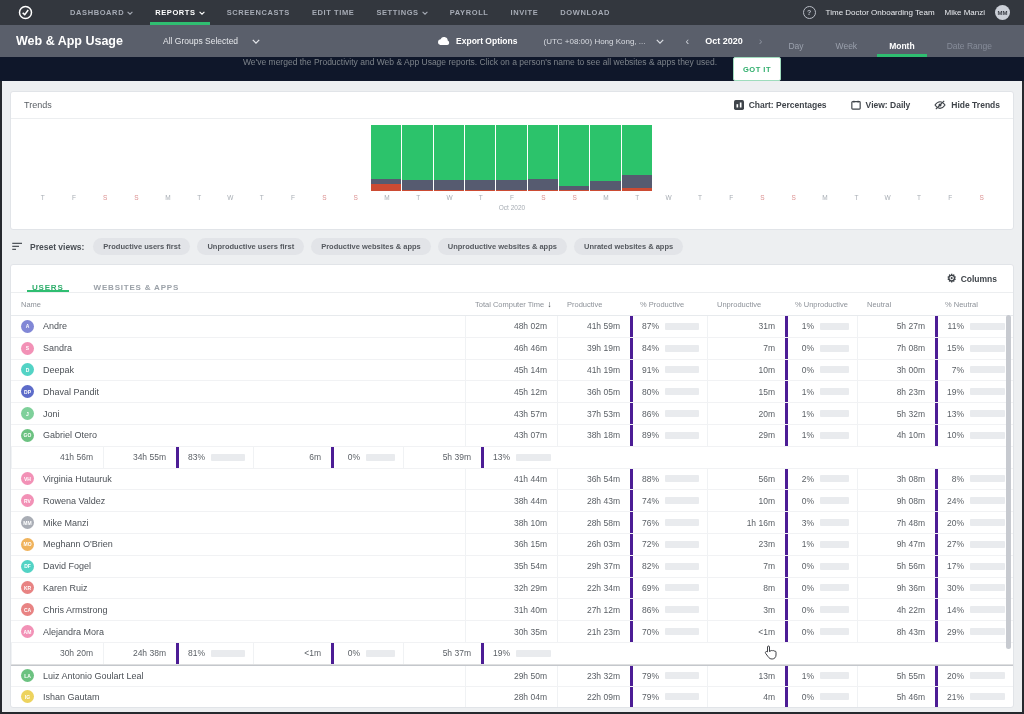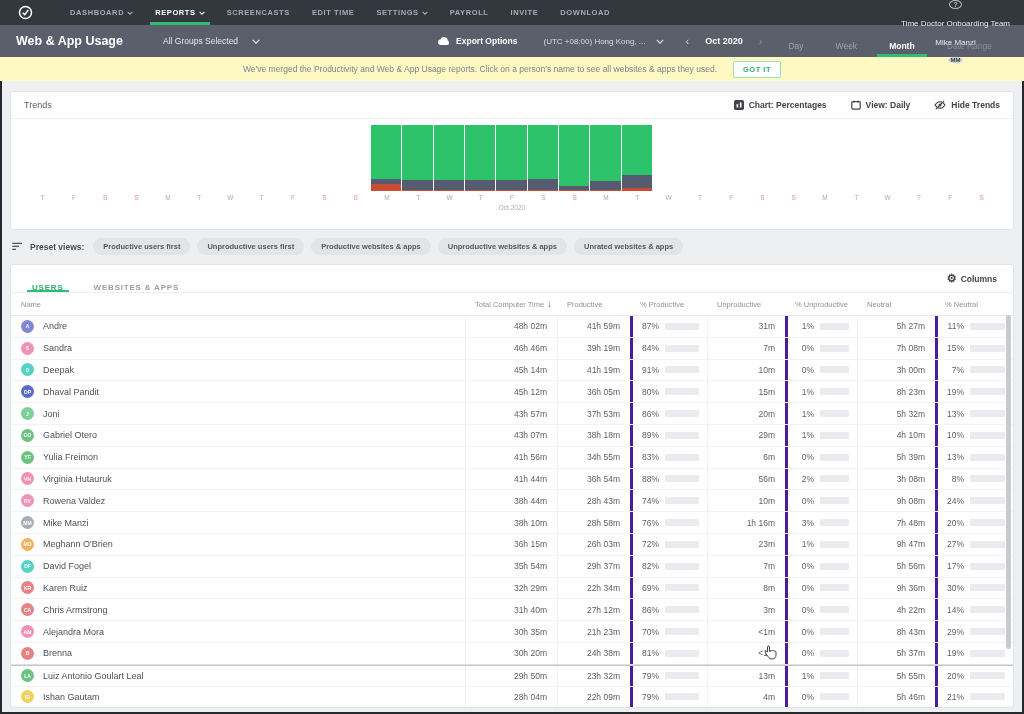--- a/index.html
+++ b/index.html
@@ -7,42 +7,42 @@
   .screen{position:relative;width:1024px;height:714px;background:#edeff1;overflow:hidden;
           box-shadow:inset 0 0 0 2px #26292e;}
   
   .topnav{height:25px;background:#33373e;display:flex;align-items:stretch;padding:0 14px 0 18px;}
   .brand{display:flex;align-items:center;margin-right:26px;}
   .nav-menu{display:flex;align-items:stretch;flex:1;}
   .nav-item{position:relative;display:flex;align-items:center;gap:3px;padding:0 11px;
             font-size:7.5px;font-weight:bold;letter-spacing:.6px;color:#a6abb5;cursor:pointer;}
   .nav-item.active{color:#fff;}
   .nav-item.active::after{content:"";position:absolute;left:6px;right:6px;bottom:0;height:3px;background:#2fbe71;}
-  .nav-right{display:flex;align-items:center;gap:10px;flex-direction:column;}
+  .nav-right{display:flex;align-items:center;gap:10px;}
   .help-icon{width:11px;height:11px;border:1px solid #b9bdc6;border-radius:50%;color:#b9bdc6;
              font-size:7px;font-weight:bold;display:flex;align-items:center;justify-content:center;}
   .team-name,.user-name-top{font-size:8px;color:#e8eaee;}
   .avatar-top{width:15px;height:15px;border-radius:50%;background:#ccd0d8;color:#3a3e46;
               font-size:6px;font-weight:bold;display:flex;align-items:center;justify-content:center;}
   
   .subbar{height:32px;background:#5a5f6b;display:flex;align-items:stretch;padding:0 16px;color:#fff;}
   .page-title{font-size:12.5px;font-weight:bold;display:flex;align-items:center;}
   .group-select{display:flex;align-items:center;gap:14px;margin-left:40px;font-size:8.5px;color:#e6e8ec;cursor:pointer;}
   .subbar-right{margin-left:auto;display:flex;align-items:stretch;gap:0;}
   .export{display:flex;align-items:center;gap:6px;font-size:8.5px;font-weight:bold;padding:0 14px;cursor:pointer;}
   .tz{display:flex;align-items:center;gap:10px;font-size:8px;color:#d8dbe1;padding:0 12px;cursor:pointer;}
   .chev{display:flex;align-items:center;font-size:11px;color:#cdd1d8;padding:0 10px;cursor:pointer;}
   .chev.next{color:#8b919d;}
   .period{display:flex;align-items:center;font-size:9px;font-weight:bold;padding:0 6px;}
   .range-tab{position:relative;display:flex;align-items:center;font-size:8.5px;color:#9ba1ad;padding:0 16px;cursor:pointer;margin-top:10px;}
   .range-tab.active{color:#fff;font-weight:bold;}
   .range-tab.active::after{content:"";position:absolute;left:4px;right:4px;bottom:0;height:3px;background:#2fbe71;}
   .range-tab.muted{color:#878d9a;}
   
-  .banner{height:24px;background:#fef9c3;display:flex;align-items:center;justify-content:center;gap:16px;}
+  .banner{height:24px;background:#0f172a;display:flex;justify-content:center;gap:16px;}
   .banner-text{font-size:8.5px;color:#7d838a;}
   .banner-btn{border:1px solid #9fdcbd;border-radius:2px;background:#fff;color:#2fae6c;
               font-size:7.5px;font-weight:bold;letter-spacing:.5px;padding:3px 9px;cursor:pointer;}
   
   .content{padding:10px 10px 0;}
   .card{background:#fff;border:1px solid #e1e4e8;border-radius:3px;}
   
   .trends-card{height:137px;margin-bottom:8px;}
   .trends-header{height:26px;border-bottom:1px solid #eceef0;display:flex;align-items:center;padding:0 13px;}
   .trends-title{font-size:9px;color:#5a5f65;}
@@ -509,24 +509,20 @@
               <span class="track"><span class="fill" style="background: rgb(224, 90, 82); width: 1%; min-width: 2px;"></span></span>
     </div>
     <div class="cell num c-neu">4h 10m</div>
     <div class="cell pct c-pctn">
       <span class="pv">10%</span>
               <span class="track"><span class="fill" style="background: rgb(63, 68, 88); width: 10%; min-width: 3px;"></span></span>
     </div>
   </div>
 
   <div class="trow">
-    <div class="cell c-name">
-      <span class="avatar" style="background: rgb(108, 194, 129);">YF</span>
-      <span class="uname">Yulia Freimon</span>
-    </div>
     <div class="cell num c-total">41h 56m</div>
     <div class="cell num c-prod">34h 55m</div>
     <div class="cell pct c-pctp">
       <span class="pv">83%</span>
               <span class="track"><span class="fill" style="background: rgb(44, 195, 107); width: 83%; min-width: 2px;"></span></span>
     </div>
     <div class="cell num c-unprod">6m</div>
     <div class="cell pct c-pctu">
       <span class="pv">0%</span>
               <span class="track"><span class="fill" style="background: rgb(224, 90, 82); width: 0%; min-width: 2px;"></span></span>
@@ -716,24 +712,20 @@
               <span class="track"><span class="fill" style="background: rgb(224, 90, 82); width: 0%; min-width: 2px;"></span></span>
     </div>
     <div class="cell num c-neu">8h 43m</div>
     <div class="cell pct c-pctn">
       <span class="pv">29%</span>
               <span class="track"><span class="fill" style="background: rgb(63, 68, 88); width: 29%; min-width: 3px;"></span></span>
     </div>
   </div>
 
   <div class="trow">
-    <div class="cell c-name">
-      <span class="avatar" style="background: rgb(232, 131, 131);">B</span>
-      <span class="uname">Brenna</span>
-    </div>
     <div class="cell num c-total">30h 20m</div>
     <div class="cell num c-prod">24h 38m</div>
     <div class="cell pct c-pctp">
       <span class="pv">81%</span>
               <span class="track"><span class="fill" style="background: rgb(44, 195, 107); width: 81%; min-width: 2px;"></span></span>
     </div>
     <div class="cell num c-unprod">&lt;1m</div>
     <div class="cell pct c-pctu">
       <span class="pv">0%</span>
               <span class="track"><span class="fill" style="background: rgb(224, 90, 82); width: 0%; min-width: 2px;"></span></span>

